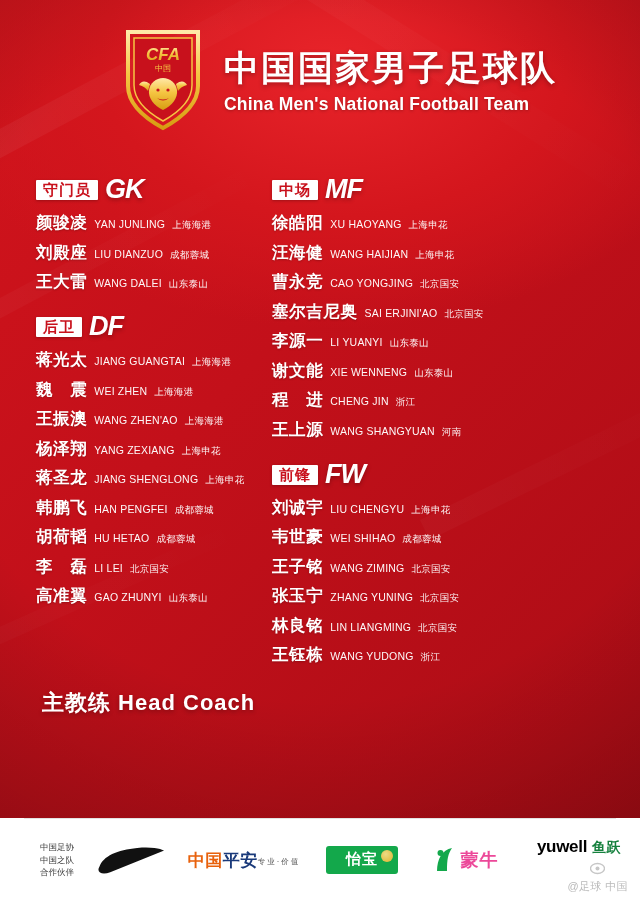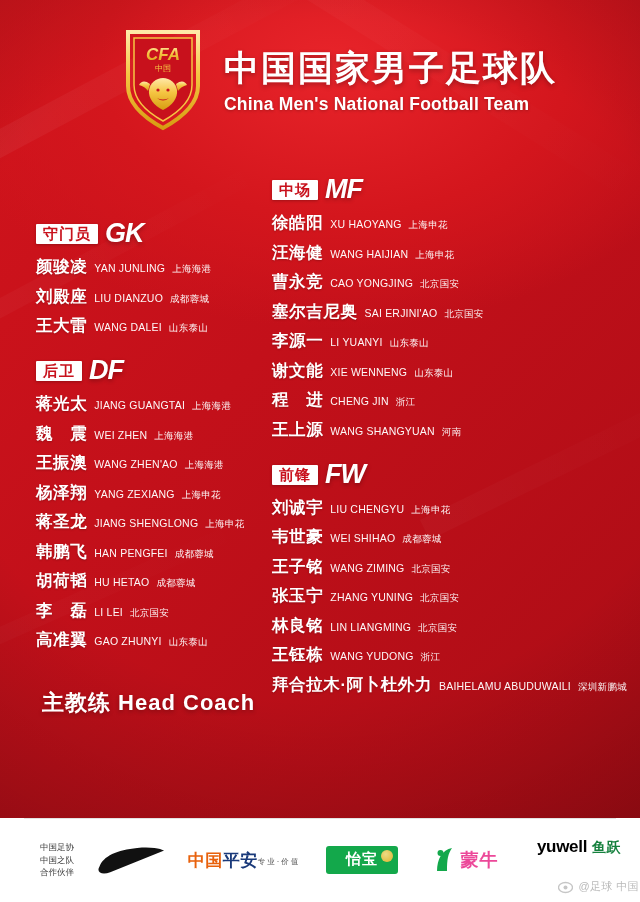--- a/index.html
+++ b/index.html
@@ -45,21 +45,21 @@
   .title-cn {
     font-size: 35px; font-weight: bold; color: #fff; letter-spacing: 2px;
     line-height: 1.1; text-shadow: 0 2px 5px rgba(0,0,0,.30);
   }
   .title-en {
     font-size: 17.5px; font-weight: bold; color: #fff; letter-spacing: .2px;
     margin-top: 6px; text-shadow: 0 1px 3px rgba(0,0,0,.25);
   }
 
   
-  .col-left  { position: absolute; left: 36px;  top: 178px; width: 232px; margin-top: 44px; }
+  .col-left  { position: absolute; left: 36px;  top: 178px; width: 232px; }
   .col-right { position: absolute; left: 272px; top: 178px; width: 340px; }
 
   
   .sec { margin-bottom: 6px; }
   .sec-head { display: flex; align-items: flex-end; gap: 7px; margin-bottom: 12px; }
   .sec-cn {
     background: #fff; color: #c8111c; font-size: 15px; font-weight: bold;
     padding: 2px 7px 3px; line-height: 1; letter-spacing: 1px;
     border-radius: 1px;
     box-shadow: 0 1px 3px rgba(0,0,0,.25);
@@ -126,22 +126,22 @@
     opacity: .92;
   }
   .sp-mengniu { width: 104px; display: flex; align-items: center; gap: 5px; justify-content: center; }
   .mn-mark { width: 22px; height: 26px; position: relative; }
   .mn-text { font-size: 18px; font-weight: bold; color: #ec4899; letter-spacing: 1px; }
   .sp-yuwell { width: 122px; display: flex; align-items: baseline; gap: 5px; justify-content: center; }
   .yw-en { font-size: 17px; font-weight: bold; color: #000000; letter-spacing: -.3px; }
   .yw-cn { font-size: 14px; font-weight: bold; color: #15803d; letter-spacing: .5px; }
 
   .weibo {
-    position: absolute; right: 1px; bottom: 8px;
-    display: flex; align-items: center; gap: 5px;
+    position: absolute; right: 12px; bottom: 8px;
+    display: flex; align-items: center; gap: 5px; flex-direction: column;
   }
   .weibo-eye { width: 15px; height: 13px; position: relative; }
   .weibo-txt { font-size: 11px; color: #b9b9b9; letter-spacing: .4px; }
 </style>
 </head>
 <body>
 
 <div class="page">
 
   <div class="bg">
@@ -346,25 +346,20 @@
         <div class="prow">
           <span class="p-cn">林良铭</span>
           <span class="p-en">LIN LIANGMING</span>
           <span class="p-club">北京国安</span>
         </div>
         <div class="prow">
           <span class="p-cn">王钰栋</span>
           <span class="p-en">WANG YUDONG</span>
           <span class="p-club">浙江</span>
         </div>
-        <div class="prow">
-          <span class="p-cn">拜合拉木·阿卜杜外力</span>
-          <span class="p-en">BAIHELAMU ABUDUWAILI</span>
-          <span class="p-club">深圳新鹏城</span>
-        </div>
       </div>
     </div>
   </div>
 
   <div class="coach">
     <div class="coach-title">主教练 Head Coach</div>
   </div>
 
   <div class="sponsor-bar">
     <div class="sponsor-divider"></div>

